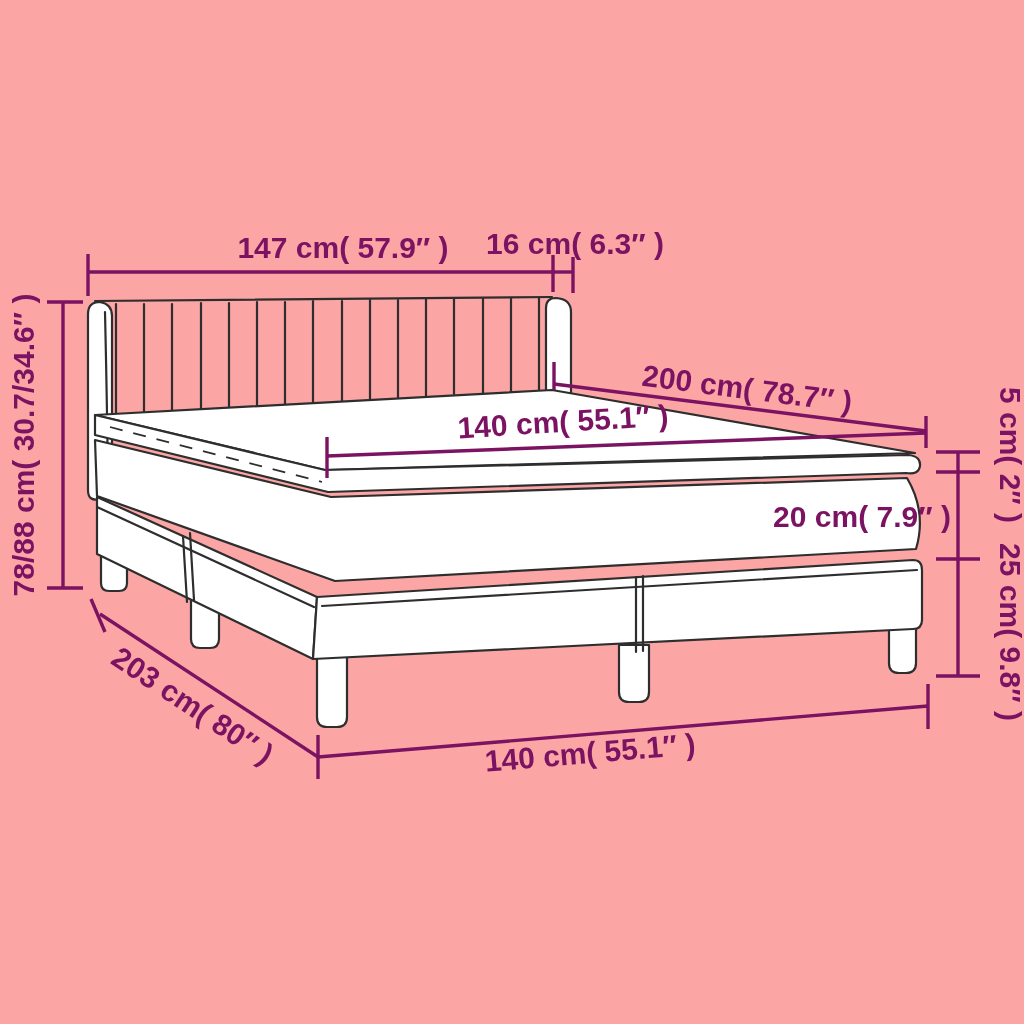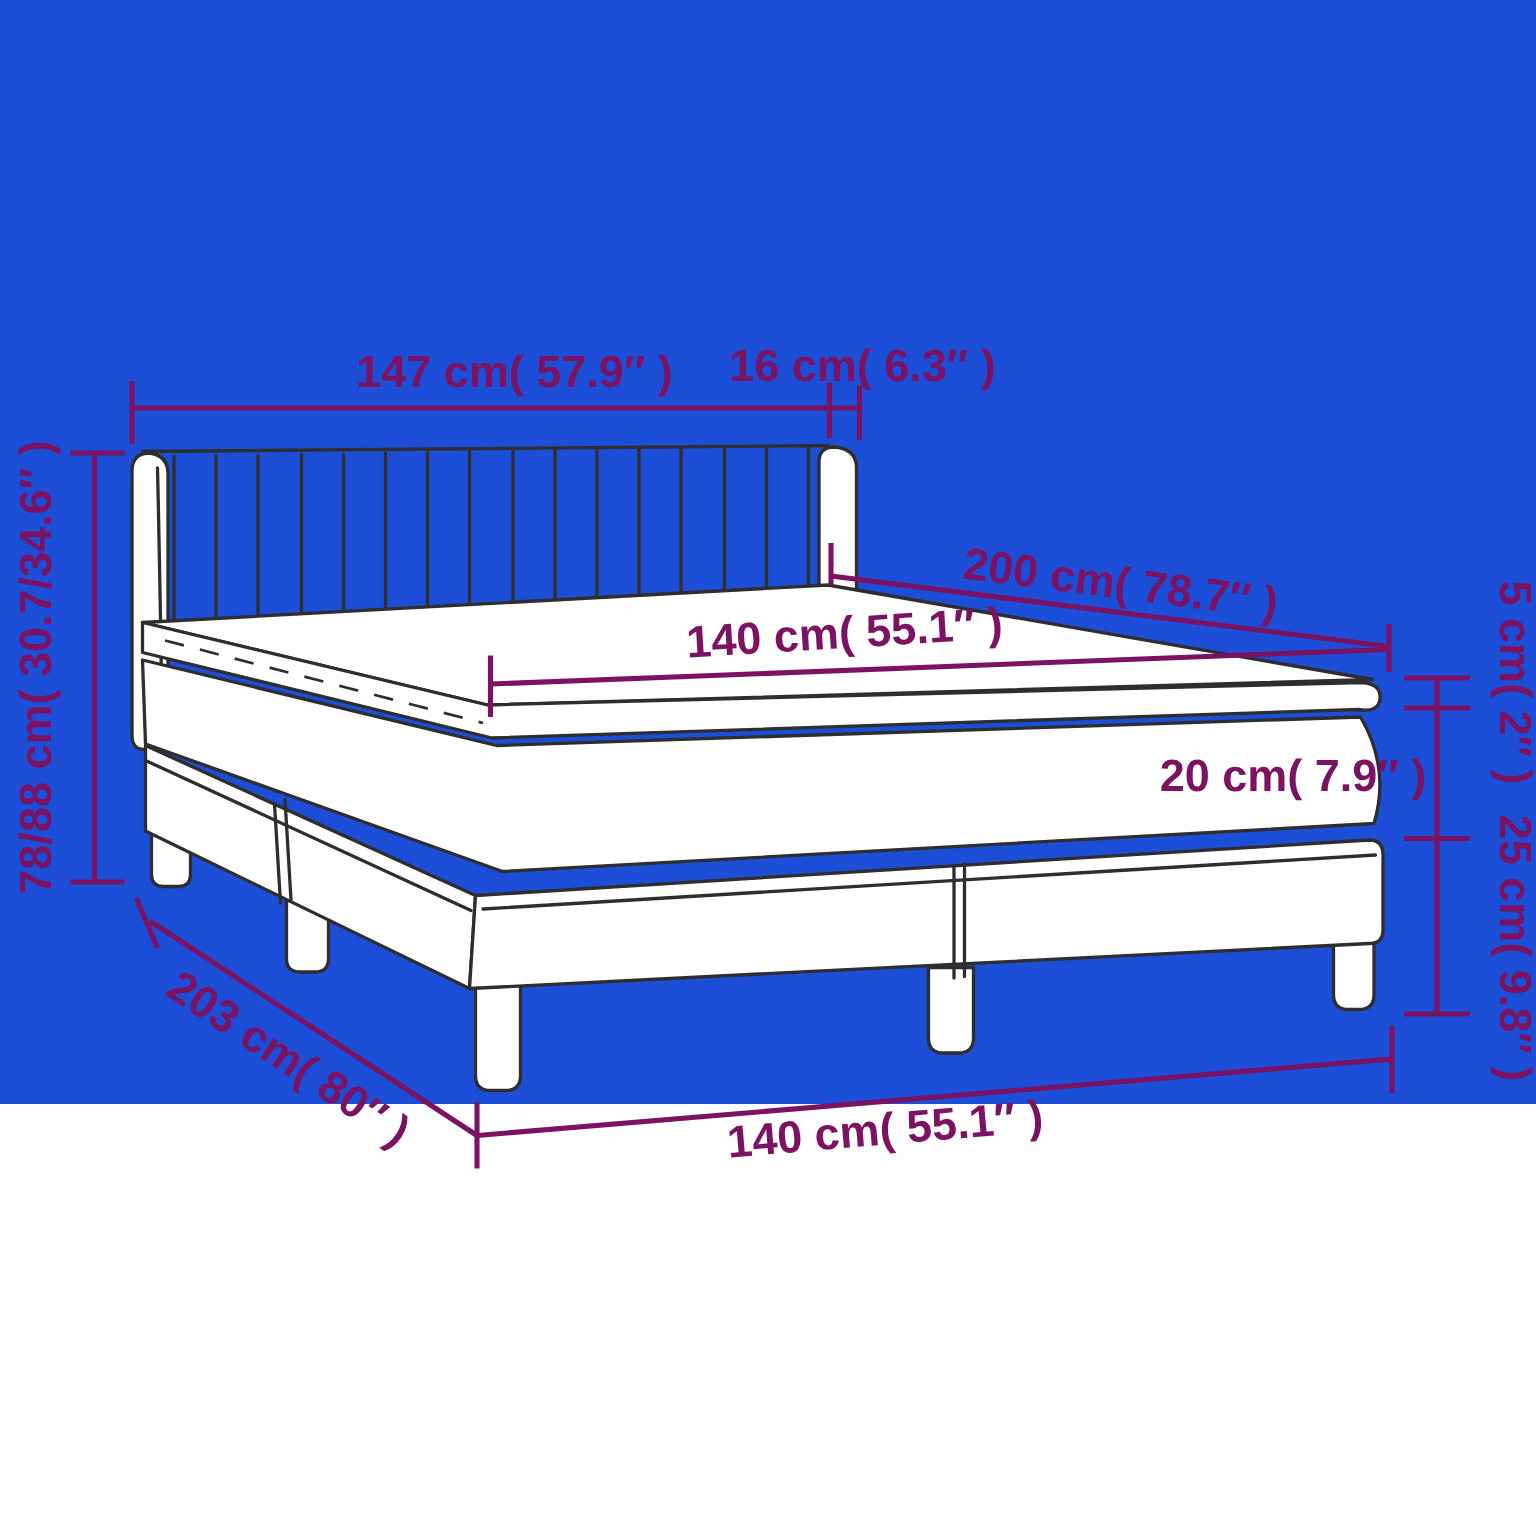--- a/index.html
+++ b/index.html
@@ -1,17 +1,17 @@
 <!DOCTYPE html>
 <html><head>
 <meta charset="utf-8">
 <style>
   html,body{margin:0;padding:0;background:#ffffff;}
   body{width:1024px;height:1024px;overflow:hidden;font-family:"Liberation Sans",sans-serif;}
-  .stage{position:relative;width:1024px;height:736px;background:#1d4ed8;}
+  .stage{position:relative;width:1024px;height:1024px;background:#fca5a5;}
   svg{display:block;}
   .bed-line{fill:none;stroke:#2e2e2e;stroke-width:2.2;stroke-linejoin:round;stroke-linecap:round;}
   .bed-fill{fill:#ffffff;stroke:#2e2e2e;stroke-width:2.2;stroke-linejoin:round;stroke-linecap:round;}
   .dim{stroke:#7b1262;stroke-width:3.4;fill:none;stroke-linecap:butt;}
   .dim-label{fill:#7b1262;font-family:"Liberation Sans","DejaVu Sans",sans-serif;
              font-weight:bold;font-size:30px;}
   .stitch{fill:none;stroke:#2e2e2e;stroke-width:1.8;stroke-dasharray:13 11;}
 </style>
 </head>
 <body>

